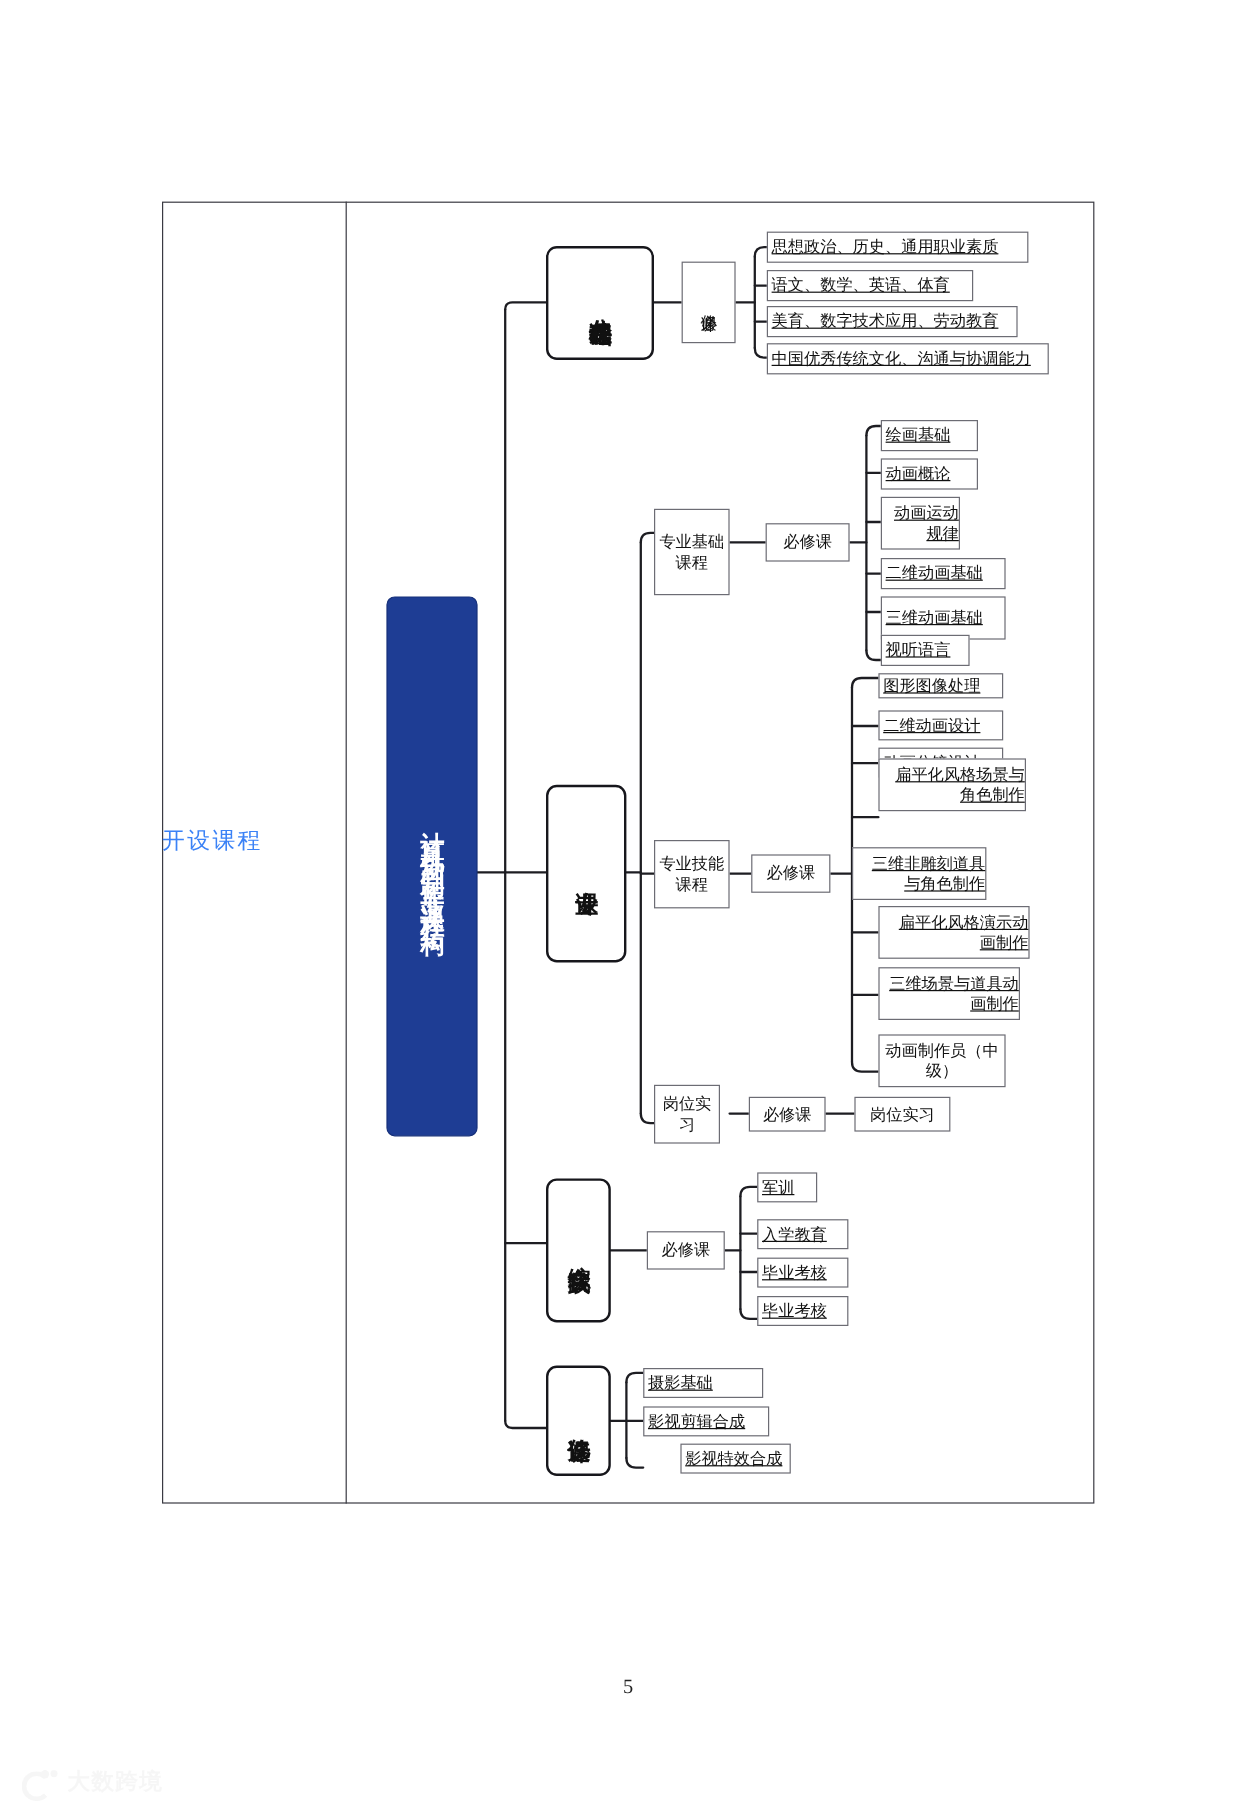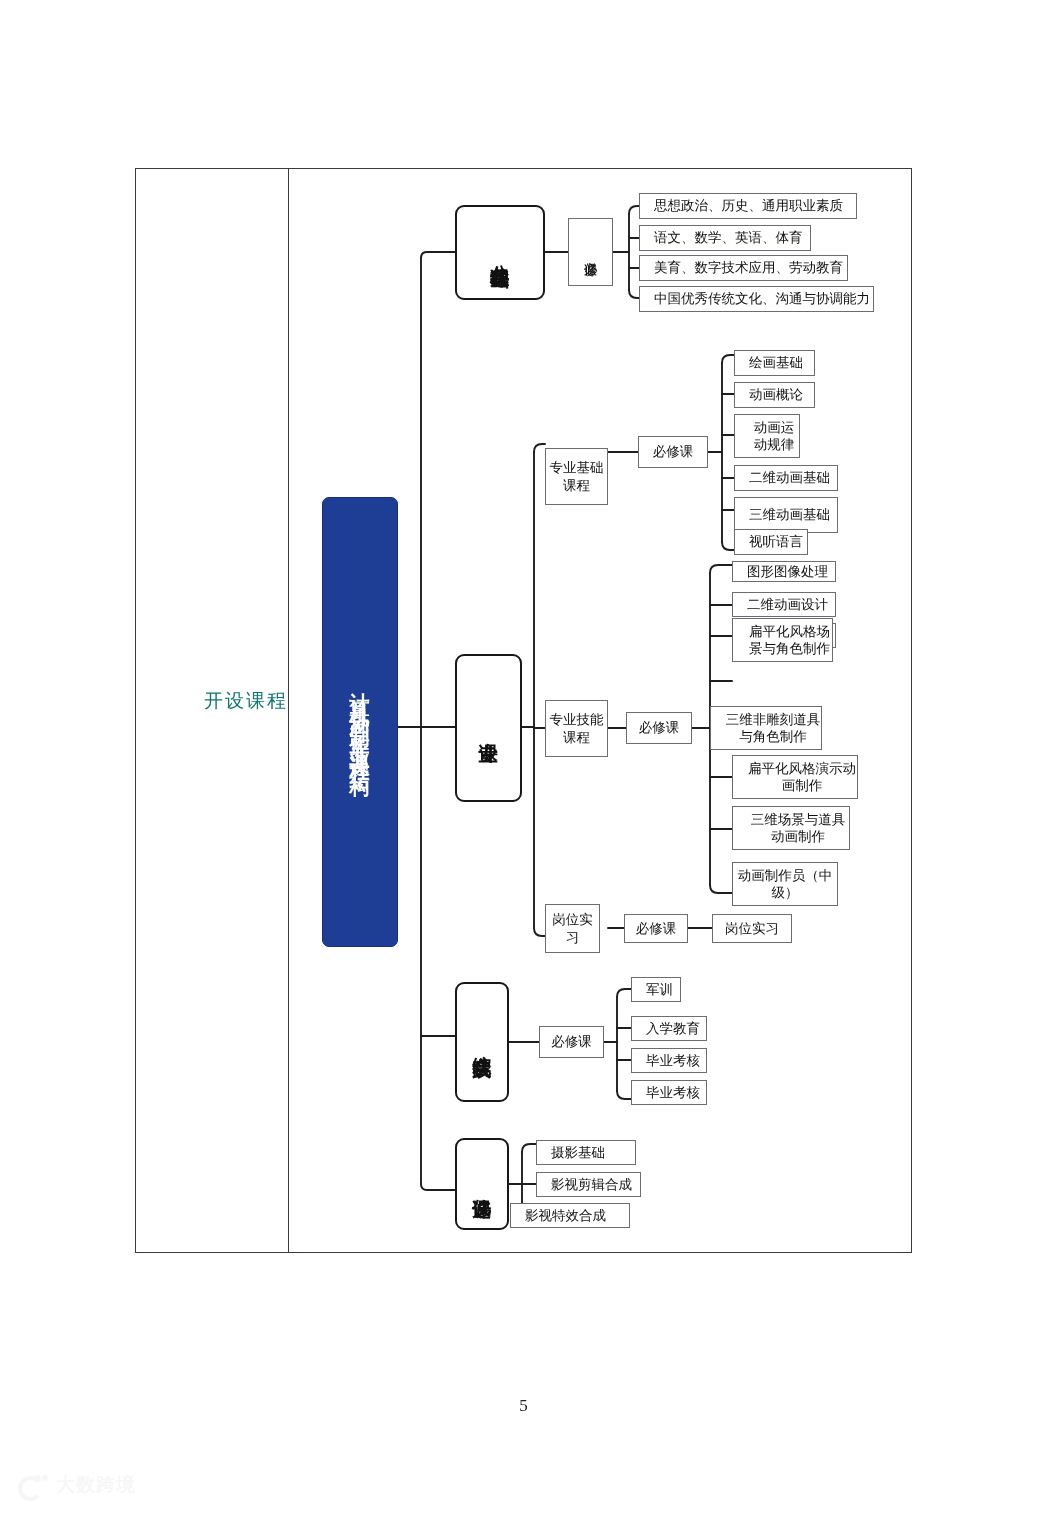--- a/index.html
+++ b/index.html
@@ -6,32 +6,32 @@
   body{width:1047px;height:1516px;position:relative;
        font-family:"Liberation Sans","DejaVu Sans",sans-serif;color:#111;}
   #page{position:absolute;inset:0;width:1047px;height:1516px;overflow:hidden;background:#fff;}
 
   
   .tbl-frame{position:absolute;left:135px;top:168px;width:777px;height:1085px;
              border:1.4px solid #3a3a42;box-sizing:border-box;}
   .tbl-divider{position:absolute;left:288px;top:168px;width:0;height:1085px;
                border-left:1.4px solid #3a3a42;}
   .row-label{position:absolute;left:135px;top:688px;width:153px;
-             text-align:right;font-family:"Liberation Serif","DejaVu Serif",serif;
-             font-size:19px;letter-spacing:2px;color:#0f766e;}
+             text-align:left;font-family:"Liberation Serif","DejaVu Serif",serif;
+             font-size:19px;letter-spacing:2px;color:#3b82f6;}
 
   
   #wires{position:absolute;left:0;top:0;width:1047px;height:1516px;pointer-events:none;}
 
   
   .nd{position:absolute;box-sizing:border-box;display:flex;align-items:center;
       justify-content:center;text-align:center;background:#fff;color:#111;
       font-size:13.5px;line-height:1.28;}
   .nd.thin{border:1.3px solid #6c6c74;}
-  .nd.lf{justify-content:flex-start;padding-left:14px;text-align:center;}
+  .nd.lf{justify-content:flex-start;padding-left:3px;text-align:right;text-decoration:underline;}
 
   
   .nd.big{border:2.6px solid #17171c;border-radius:9px;font-weight:bold;
           font-size:19px;letter-spacing:1px;writing-mode:vertical-rl;
           text-orientation:upright;line-height:1.12;}
 
   
   .nd.vchip{writing-mode:vertical-rl;text-orientation:upright;
             letter-spacing:1px;line-height:1.15;font-size:13.5px;}
 
@@ -150,55 +150,55 @@
 
   <div class="nd big" style="left:455px;top:1138px;width:54px;height:92px;">选修课</div>
 
   <div class="nd thin vchip" style="left:568px;top:218px;width:45px;height:68px;">必修课</div>
 
   <div class="nd thin lf" style="left:639px;top:193px;width:218px;height:26px;">思想政治、历史、通用职业素质</div>
   <div class="nd thin lf" style="left:639px;top:225px;width:172px;height:26px;">语文、数学、英语、体育</div>
   <div class="nd thin lf" style="left:639px;top:255px;width:209px;height:26px;">美育、数字技术应用、劳动教育</div>
   <div class="nd thin lf" style="left:639px;top:286px;width:235px;height:26px;">中国优秀传统文化、沟通与协调能力</div>
 
-  <div class="nd thin" style="left:545px;top:448px;width:63px;height:57px;">专业基础课程</div>
+  <div class="nd thin" style="left:545px;top:424px;width:63px;height:72px;">专业基础课程</div>
   <div class="nd thin" style="left:545px;top:700px;width:63px;height:57px;">专业技能课程</div>
   <div class="nd thin" style="left:545px;top:904px;width:55px;height:49px;">岗位实习</div>
 
   <div class="nd thin" style="left:638px;top:436px;width:70px;height:32px;">必修课</div>
   <div class="nd thin" style="left:626px;top:712px;width:66px;height:32px;">必修课</div>
   <div class="nd thin" style="left:624px;top:914px;width:64px;height:29px;">必修课</div>
 
   <div class="nd thin lf" style="left:734px;top:350px;width:81px;height:26px;">绘画基础</div>
   <div class="nd thin lf" style="left:734px;top:382px;width:81px;height:26px;">动画概论</div>
   <div class="nd thin lf" style="left:734px;top:414px;width:66px;height:44px;">动画运动规律</div>
   <div class="nd thin lf" style="left:734px;top:465px;width:104px;height:26px;">二维动画基础</div>
   <div class="nd thin lf" style="left:734px;top:497px;width:104px;height:36px;">三维动画基础</div>
   <div class="nd thin lf" style="left:734px;top:529px;width:74px;height:26px;">视听语言</div>
 
   <div class="nd thin lf" style="left:732px;top:561px;width:104px;height:21px;">图形图像处理</div>
   <div class="nd thin lf" style="left:732px;top:592px;width:104px;height:25px;">二维动画设计</div>
   <div class="nd thin lf" style="left:732px;top:623px;width:104px;height:25px;">动画分镜设计</div>
-  <div class="nd thin lf" style="left:732px;top:618px;width:101px;height:44px;">扁平化风格场景与角色制作</div>
+  <div class="nd thin lf" style="left:732px;top:632px;width:123px;height:44px;">扁平化风格场景与角色制作</div>
   <div class="nd thin lf" style="left:710px;top:706px;width:112px;height:44px;">三维非雕刻道具与角色制作</div>
   <div class="nd thin lf" style="left:732px;top:755px;width:126px;height:44px;">扁平化风格演示动画制作</div>
   <div class="nd thin lf" style="left:732px;top:806px;width:118px;height:44px;">三维场景与道具动画制作</div>
   <div class="nd thin" style="left:732px;top:862px;width:106px;height:44px;">动画制作员（中级）</div>
 
   <div class="nd thin" style="left:712px;top:914px;width:80px;height:29px;">岗位实习</div>
 
   <div class="nd thin" style="left:539px;top:1026px;width:65px;height:32px;">必修课</div>
   <div class="nd thin lf" style="left:631px;top:977px;width:50px;height:25px;">军训</div>
   <div class="nd thin lf" style="left:631px;top:1016px;width:76px;height:25px;">入学教育</div>
   <div class="nd thin lf" style="left:631px;top:1048px;width:76px;height:25px;">毕业考核</div>
   <div class="nd thin lf" style="left:631px;top:1080px;width:76px;height:25px;">毕业考核</div>
 
   <div class="nd thin lf" style="left:536px;top:1140px;width:100px;height:25px;">摄影基础</div>
   <div class="nd thin lf" style="left:536px;top:1172px;width:105px;height:25px;">影视剪辑合成</div>
-  <div class="nd thin lf" style="left:510px;top:1203px;width:120px;height:25px;">影视特效合成</div>
+  <div class="nd thin lf" style="left:567px;top:1203px;width:92px;height:25px;">影视特效合成</div>
 
   <div class="pageno">5</div>
 
   <div class="wm">
     <span class="mark">
       <i class="a"></i>
         <i class="b"></i>
         <i class="c"></i>
     </span>
     <span class="txt">大数跨境</span>

